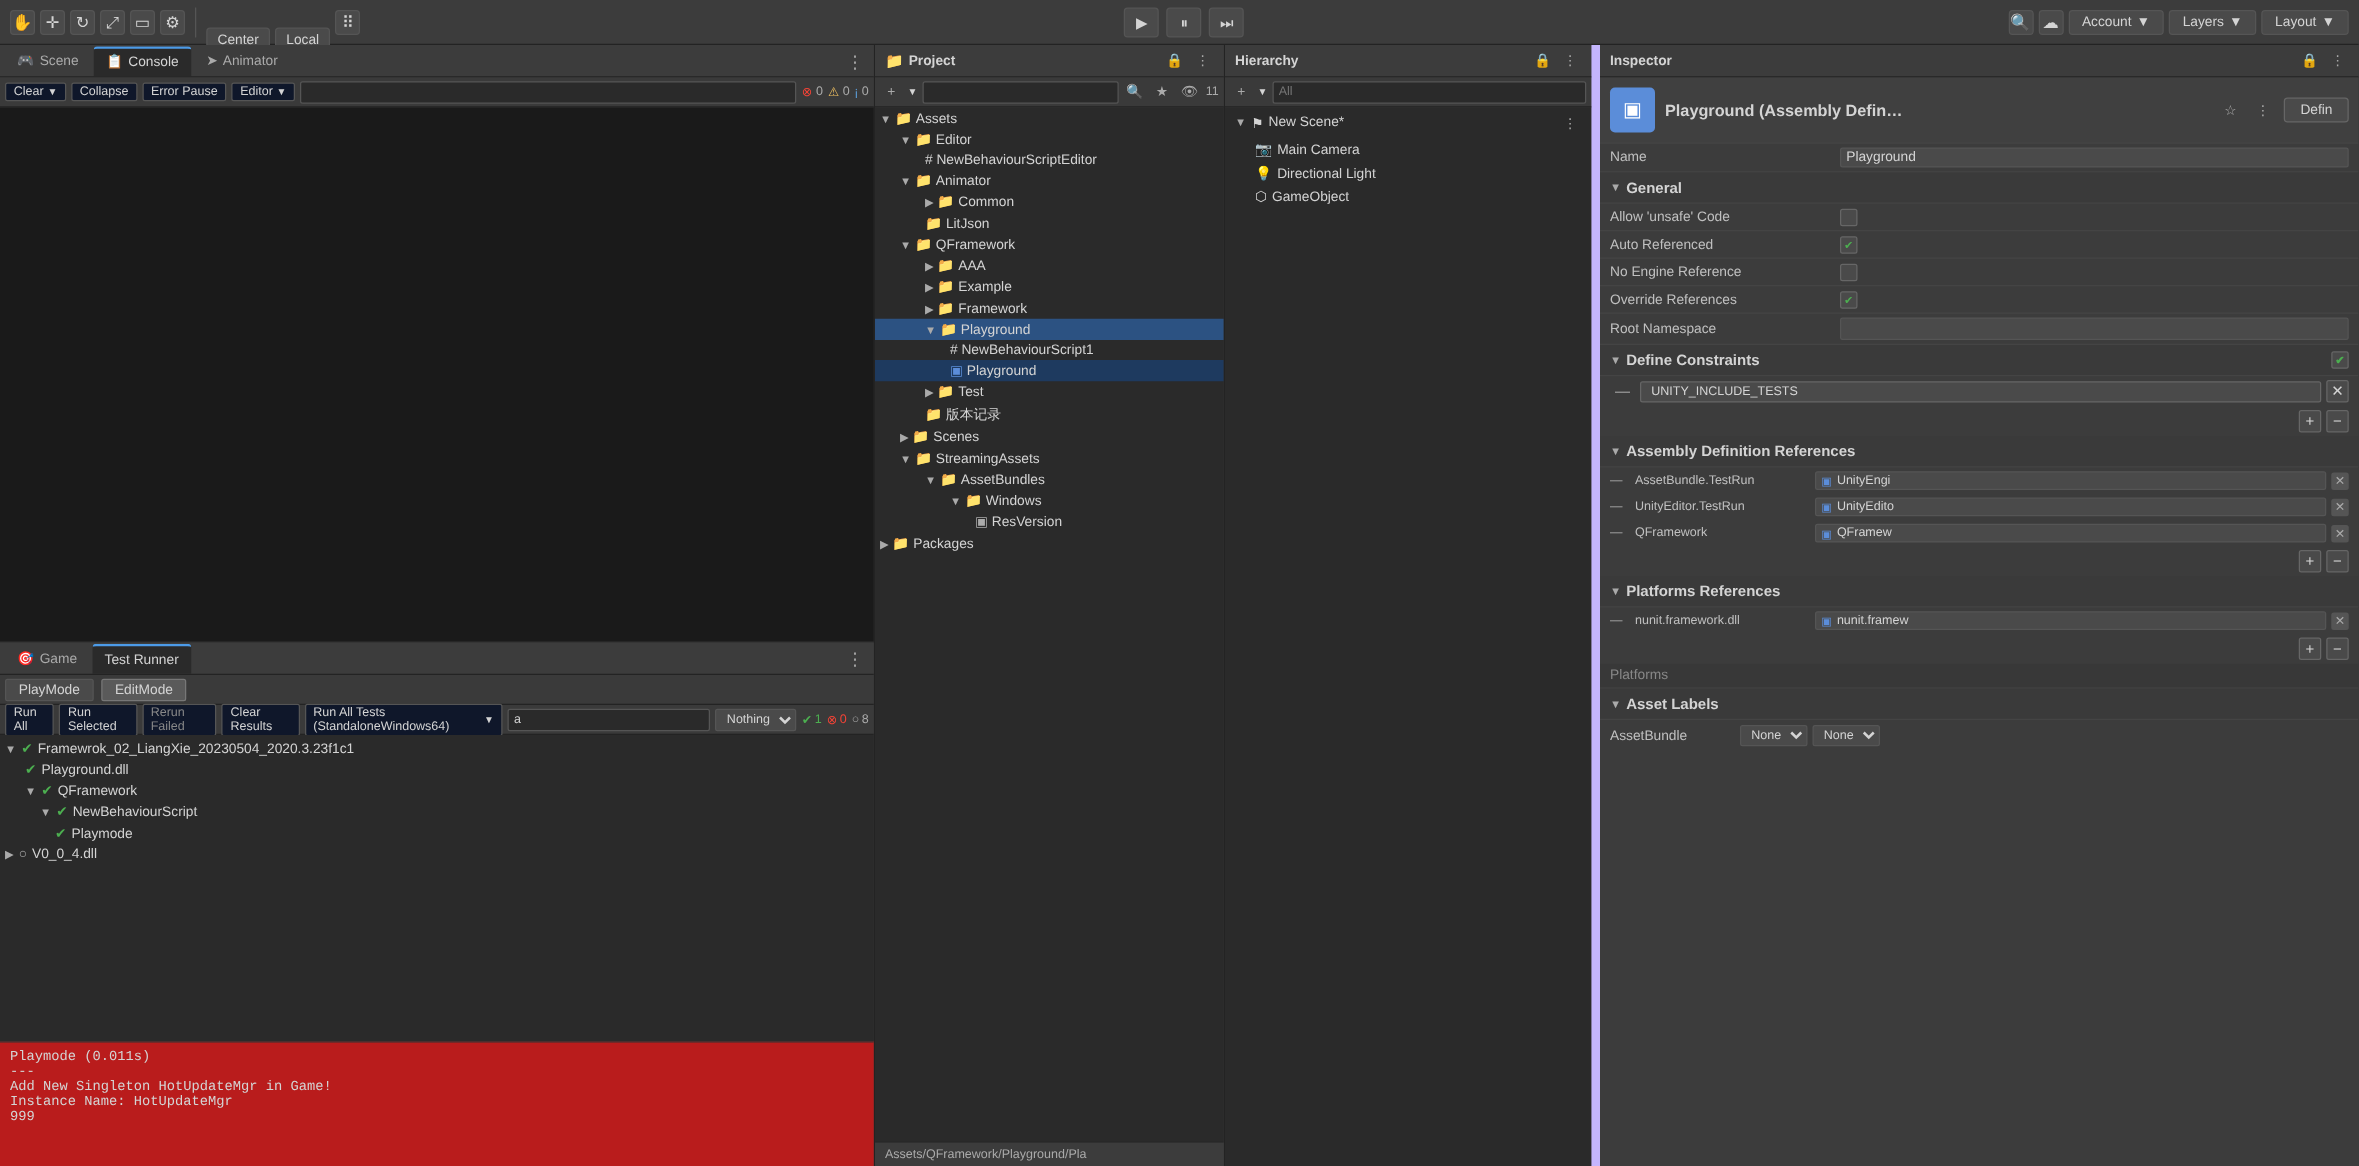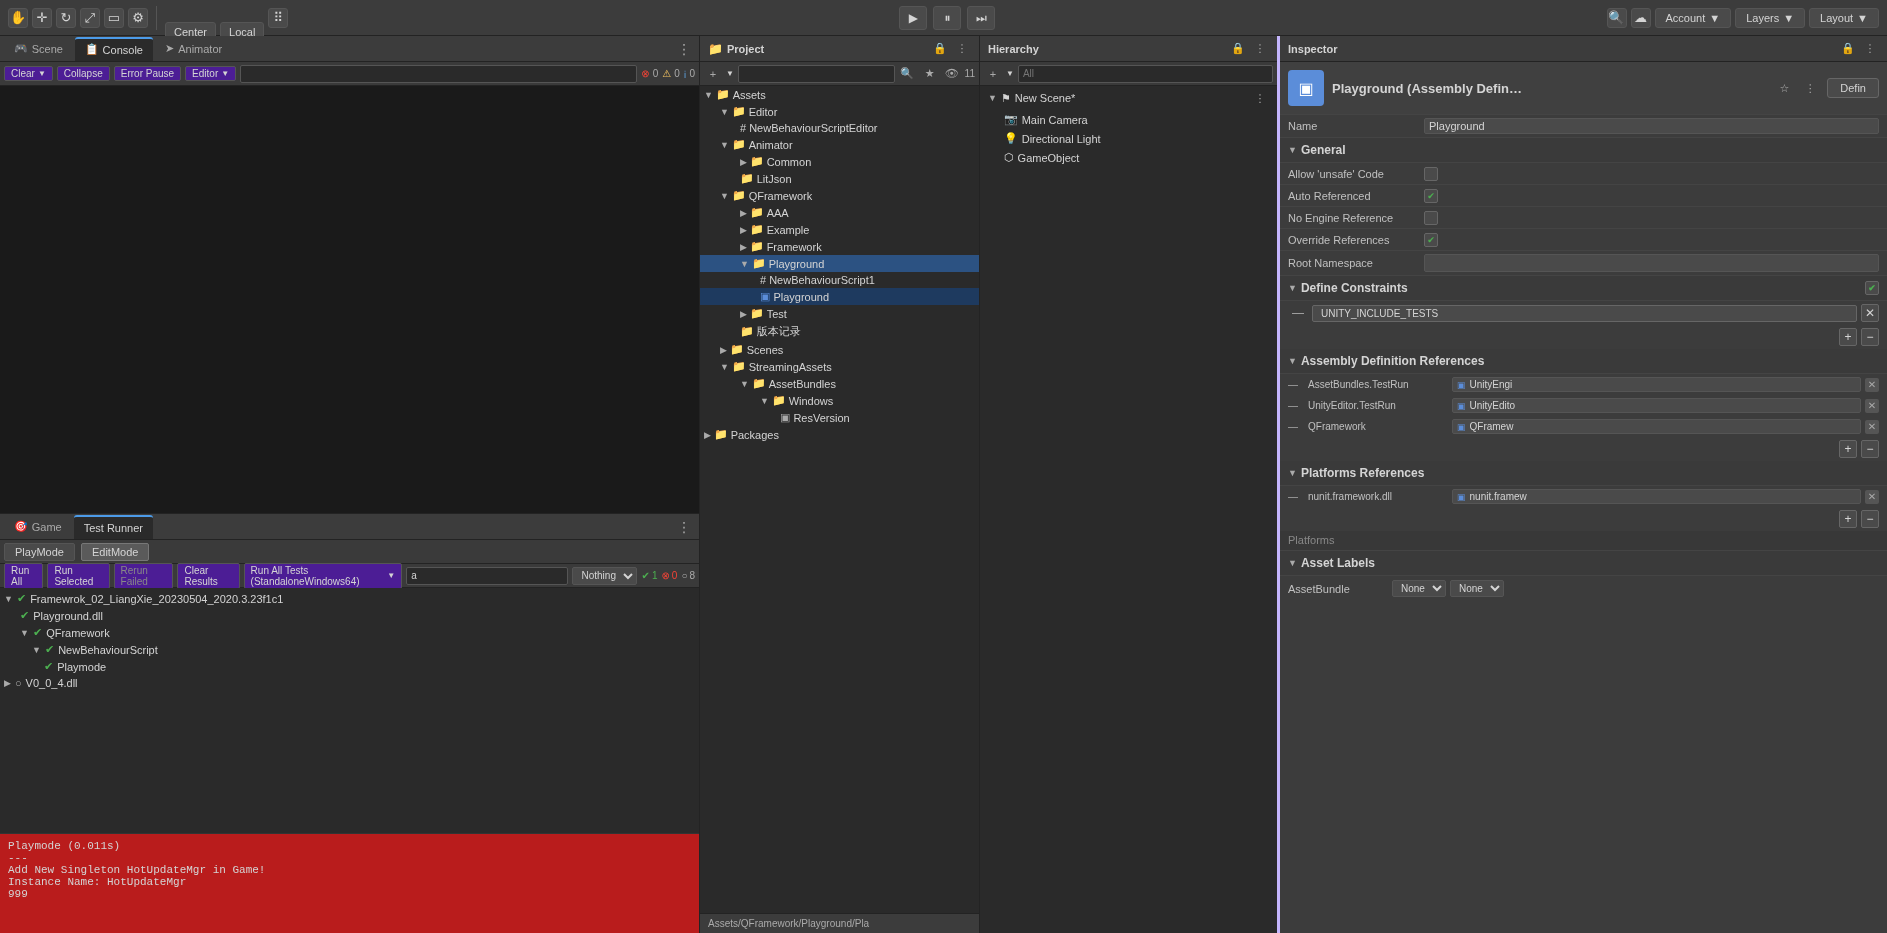--- a/index.html
+++ b/index.html
@@ -130,21 +130,21 @@
       background: #3a3a3a;
       display: flex;
       align-items: center;
       padding: 0 4px;
       gap: 4px;
       border-bottom: 1px solid #232323;
       flex-shrink: 0;
     }
     .console-btn {
       padding: 1px 6px;
-      background: #4c1d95;
+      background: #0f172a;
       border: 1px solid #555;
       border-radius: 2px;
       color: #d4d4d4;
       cursor: pointer;
       font-size: 10px;
       display: flex;
       align-items: center;
       gap: 3px;
     }
     .console-search {
@@ -348,21 +348,21 @@
       border-top: 1px solid #232323;
       flex-shrink: 0;
       font-size: 10px;
       color: #aaa;
     }
     
     .hierarchy-panel {
       width: 300px;
       display: flex;
       flex-direction: column;
-      border-right: 3px solid #c4b5fd;
+      border-right: 7px solid #c4b5fd;
       flex-shrink: 0;
     }
     .hierarchy-tree {
       flex: 1;
       overflow-y: auto;
       background: #2a2a2a;
     }
     .hierarchy-item {
       display: flex;
       align-items: center;
@@ -429,21 +429,21 @@
       font-size: 11px;
     }
     .inspector-field {
       display: flex;
       align-items: center;
       padding: 3px 8px;
       border-bottom: 1px solid #444;
       min-height: 22px;
     }
     .inspector-label {
-      width: 136px;
+      width: 184px;
       font-size: 11px;
       color: #c0c0c0;
       flex-shrink: 0;
     }
     .inspector-value {
       flex: 1;
       font-size: 11px;
       color: #d4d4d4;
       background: #4a4a4a;
       border: 1px solid #555;
@@ -1029,21 +1029,21 @@
         <div class="remove-btn">−</div>
       </div>
 
       <div class="inspector-section-header">
         <span class="collapse-arrow">▼</span>
         <span>Assembly Definition References</span>
       </div>
 
       <div class="assembly-ref-item">
         <span style="color:#aaa;width:16px;">—</span>
-        <div class="ref-label">AssetBundles.TestRun</div>
+        <div class="ref-label">AssetBundle.TestRun</div>
         <div class="ref-value">
           <span class="ref-icon">▣</span>
           <span>UnityEngi</span>
         </div>
         <div class="ref-remove">✕</div>
       </div>
       <div class="assembly-ref-item">
         <span style="color:#aaa;width:16px;">—</span>
         <div class="ref-label">UnityEditor.TestRun</div>
         <div class="ref-value">

